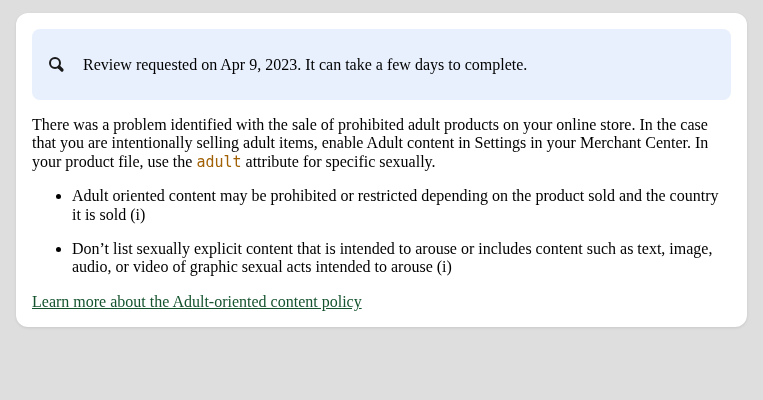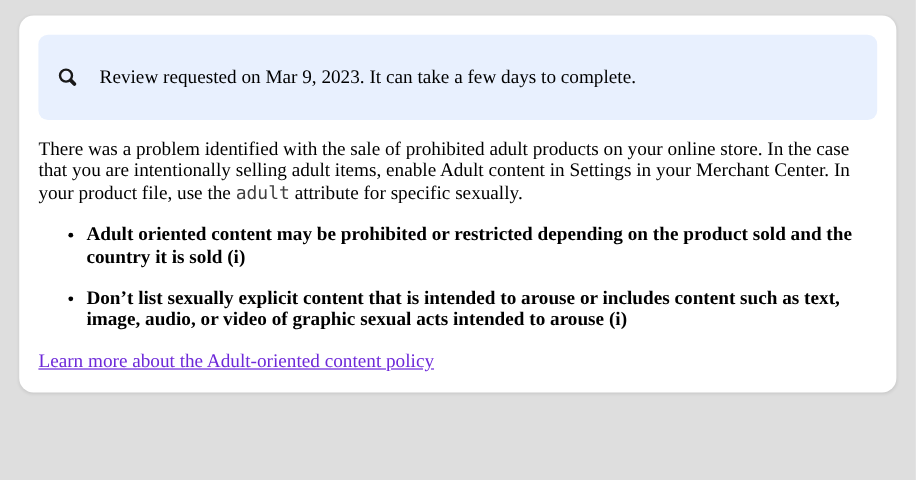--- a/index.html
+++ b/index.html
@@ -38,47 +38,46 @@
     height: 17px;
     margin-right: 18px;
     flex: 0 0 auto;
   }
   .banner .icon svg { width: 17px; height: 17px; }
   .card p { margin: 1em 0; line-height: 1.15; }
   .card p.last { margin-bottom: 0; }
   code {
     font-family: "DejaVu Sans Mono", "Liberation Mono", monospace;
     font-size: 15px;
-    color: #404040;
+    color: #a16207;
   }
   ul {
     margin: 1em 0;
     padding-left: 40px;
-    font-weight: bold;
   }
   li { line-height: 1.15; }
   li + li { margin-top: 1em; }
   a {
-    color: #6d28d9;
+    color: #14532d;
     text-decoration: underline;
   }
 </style>
 </head>
 <body>
 
 <div class="card">
 
   <div class="banner">
     <span class="icon">
       <svg viewBox="0 0 17 17" xmlns="http://www.w3.org/2000/svg">
         <circle cx="7" cy="7" r="5" fill="none" stroke="#1a1a1a" stroke-width="2"></circle>
         <line x1="11" y1="11" x2="14" y2="14" stroke="#1a1a1a" stroke-width="3.2" stroke-linecap="round"></line>
       </svg>
     </span>
-    <span>Review requested on Mar 9, 2023. It can take a few days to complete.</span>
+    <span>Review requested on Apr 9, 2023. It can take a few days to complete.</span>
   </div>
 
   <p><span>There was a problem identified with the sale of prohibited adult products on your online store. In the case that you are intentionally selling adult items, enable Adult content in Settings in your Merchant Center. In your product file, use the </span><code>adult</code><span> attribute for specific sexually.</span></p>
 
 
   <ul>
     <li>Adult oriented content may be prohibited or restricted depending on the product sold and the country it is sold (i)</li>
     <li>Don’t list sexually explicit content that is intended to arouse or includes content such as text, image, audio, or video of graphic sexual acts intended to arouse (i)</li>
   </ul>
 

